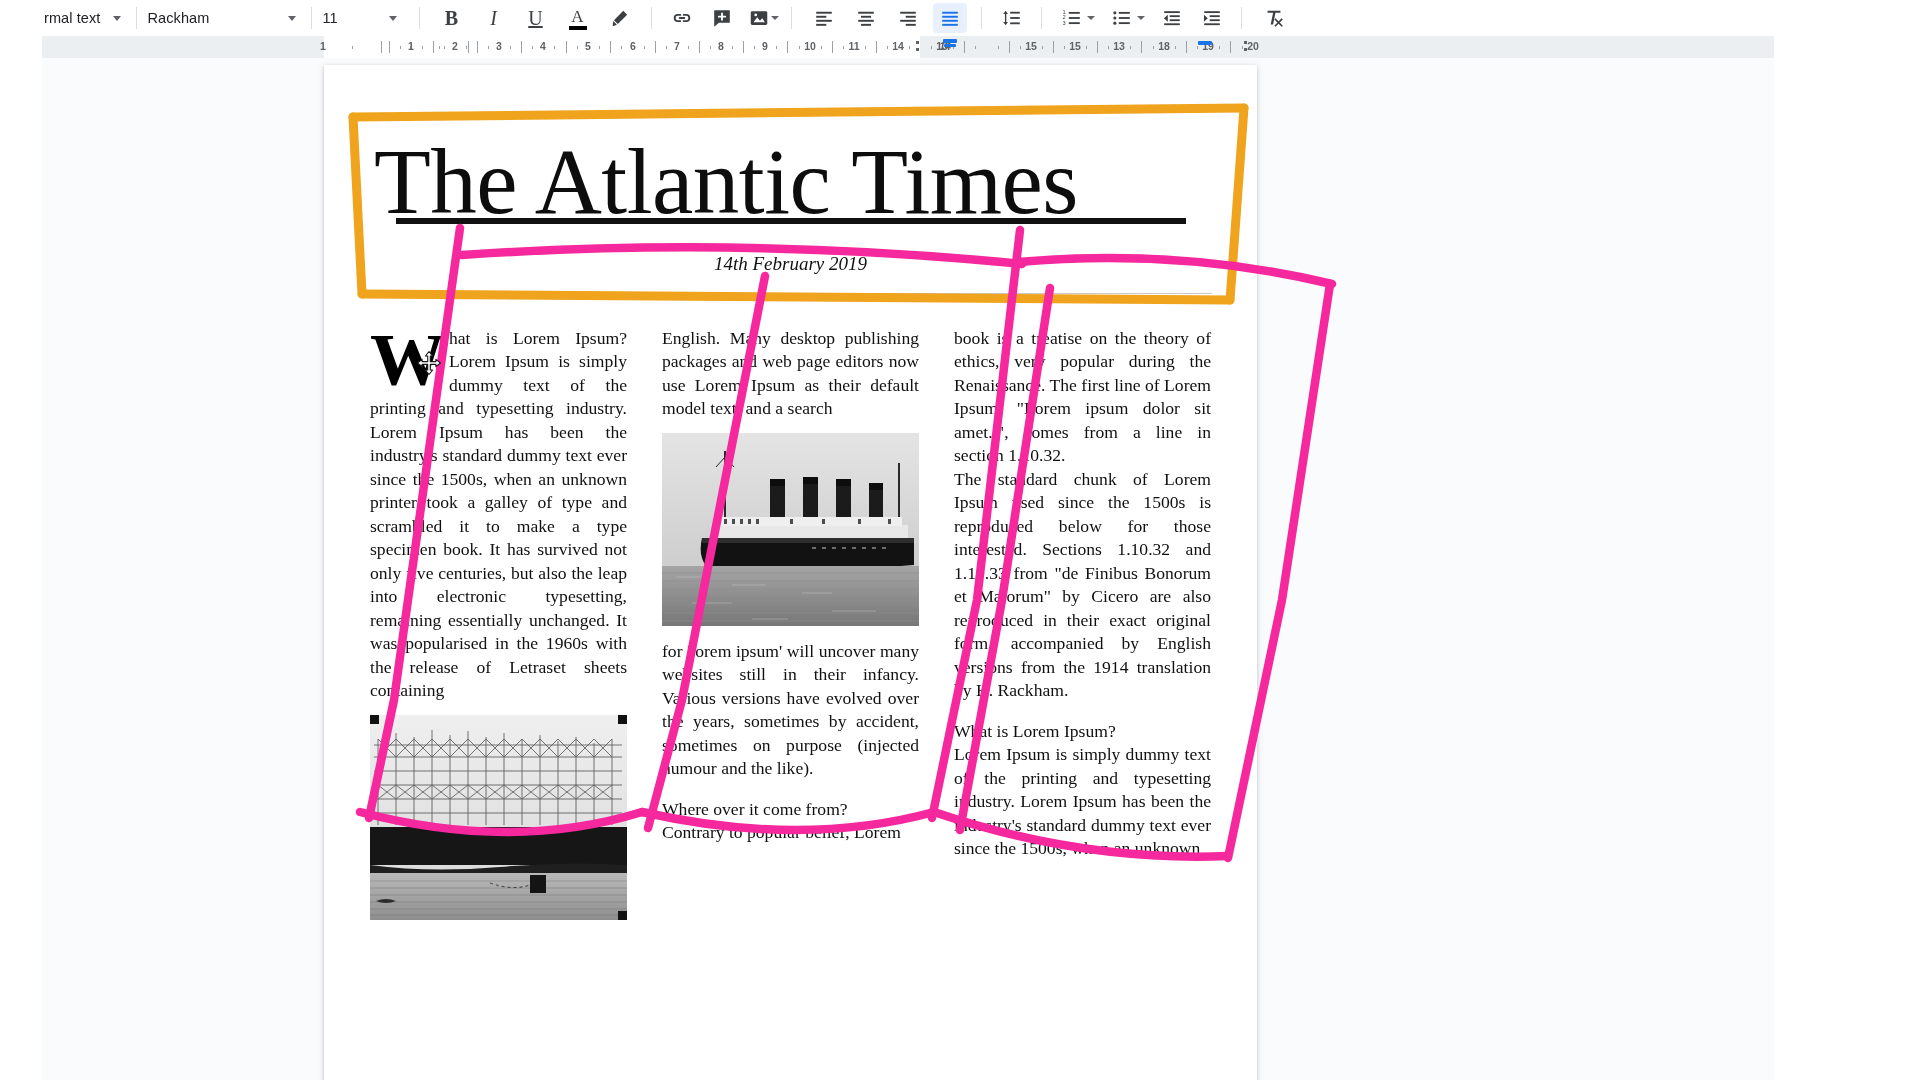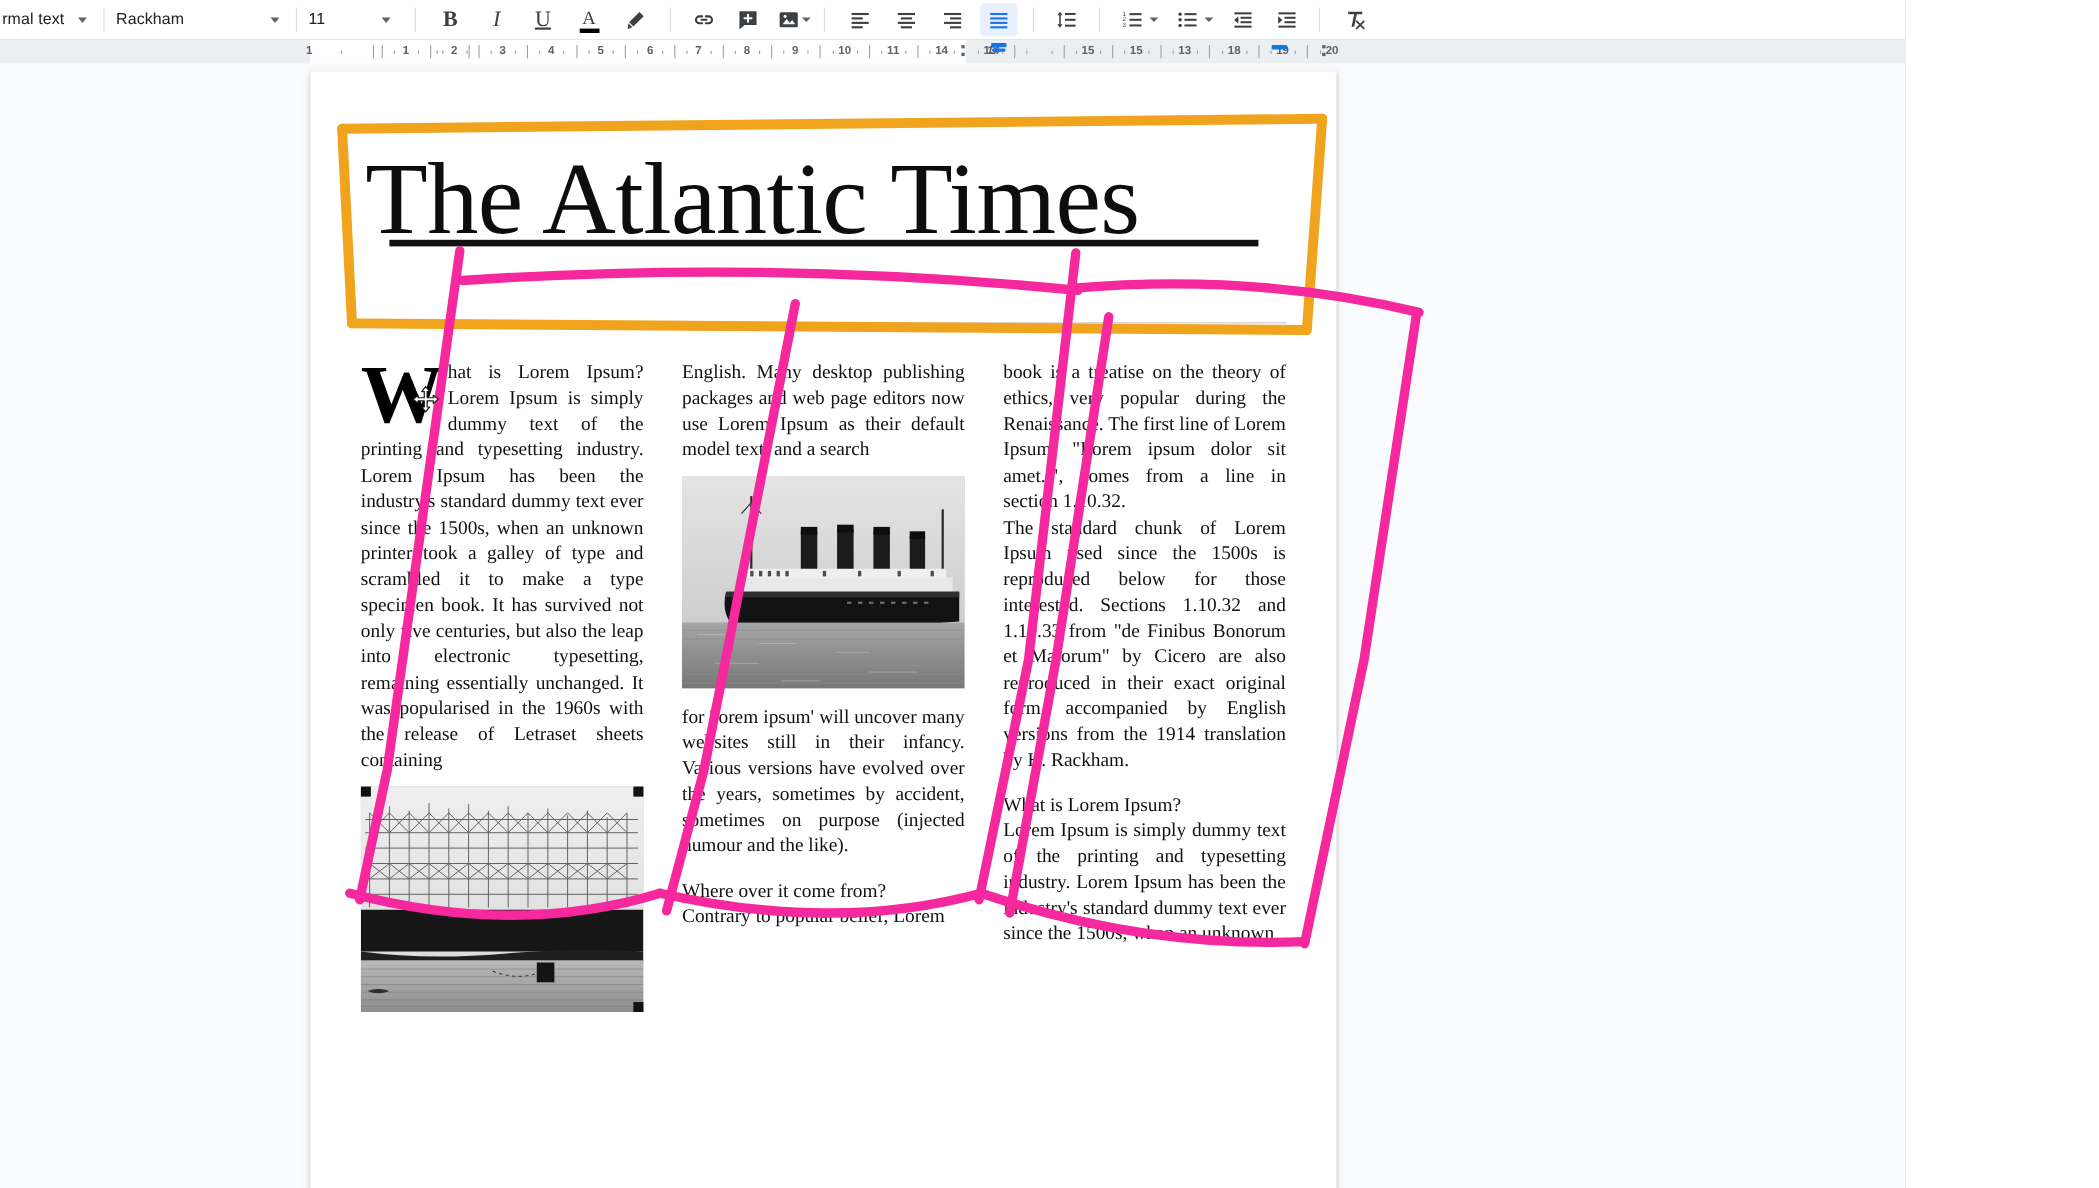--- a/index.html
+++ b/index.html
@@ -2,21 +2,21 @@
 <html><head>
 <meta charset="utf-8">
 <style>
   html,body{margin:0;padding:0;}
   body{
     width:1908px;height:1080px;overflow:hidden;
     background:#ffffff;
     font-family:"Liberation Sans",sans-serif;
     -webkit-font-smoothing:antialiased;
   }
-  .app{position:relative;width:1732px;height:1080px;background:#22c55e;overflow:hidden;}
+  .app{position:relative;width:1732px;height:1080px;background:#fde047;overflow:hidden;margin-left:42px;}
 
   
   .toolbar{
     position:absolute;left:0;top:0;width:1908px;height:36px;
     background:#ffffff;display:flex;align-items:center;
     padding:0 4px;box-sizing:border-box;
   }
   .tb-dd{
     display:flex;align-items:center;height:30px;border-radius:4px;
     padding:0 4px;cursor:default;
@@ -425,20 +425,21 @@
   </div>
 
   <div class="canvas">
     <div class="page">
       <div class="page-inner">
 
         <div class="masthead">
           <div class="mast-title">The Atlantic Times</div>
         </div>
         <div class="mast-rule"></div>
+        <div class="mast-date">14th February 2019</div>
         <div class="mast-rule2"></div>
 
         <div class="cols">
 
           <div class="col">
             <p class="nopad"><span class="dropcap">W</span><span>hat is Lorem Ipsum? Lorem Ipsum is simply dummy text of the printing and typesetting industry. Lorem Ipsum has been the industry's standard dummy text ever since the 1500s, when an unknown printer took a galley of type and scrambled it to make a type specimen book. It has survived not only five centuries, but also the leap into electronic typesetting, remaining essentially unchanged. It was popularised in the 1960s with the release of Letraset sheets containing</span></p>
 
             <div class="photo photo-dock">
               <svg viewBox="0 0 257 205" preserveAspectRatio="none">
                 <defs>

